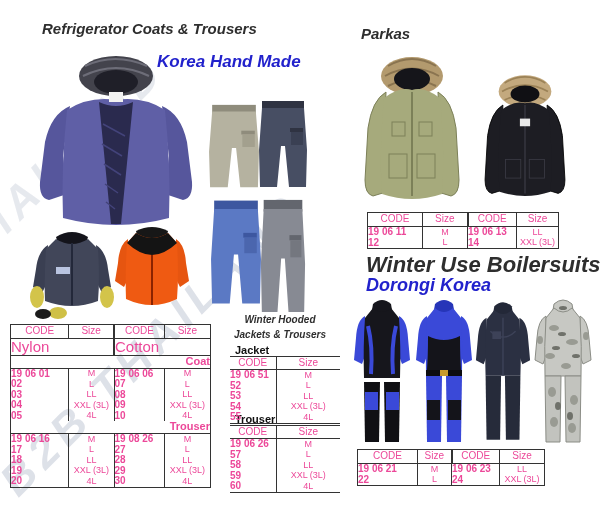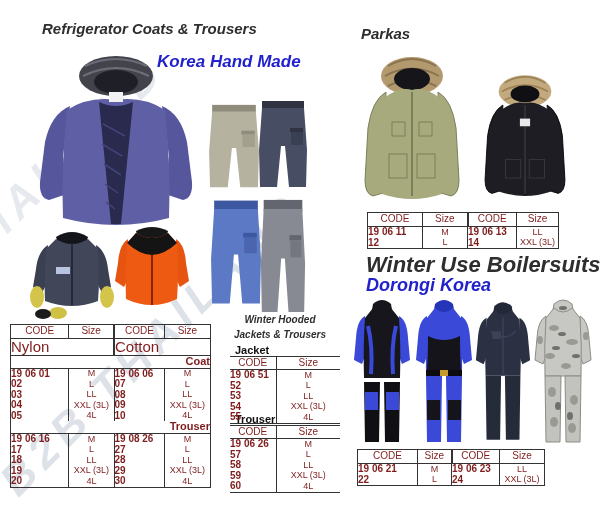--- a/index.html
+++ b/index.html
@@ -26,21 +26,21 @@
   #t-dorongi{left:366px;top:275px;font-size:18px;}
   .sub-h{position:absolute;font-weight:bold;font-size:11px;color:#111;}
   #h-jacket{left:235px;top:344px;}
   #h-trouser2{left:235px;top:413px;}
 
   
   .img{position:absolute;z-index:1;}
 
   
   table.cat{position:absolute;border-collapse:collapse;table-layout:fixed;z-index:2;
-            color:#7f1d1d;padding-left:12px;}
+            color:#ec4899;padding-left:12px;}
   table.cat td{overflow:hidden;white-space:nowrap;padding:0;line-height:1.05;}
   
   table.framed{border:1.5px solid #333;}
   table.framed td{border-left:1px solid #333;}
   table.framed td:first-child{border-left:none;}
   table.framed td.msep{border-left:2px solid #333;}
   table.framed tr.hdr td{border-bottom:1px solid #333;border-top:1px solid #333;
        font-size:10px;text-align:center;height:13px;}
   table.framed tr.hdr{height:13px;}
   .big-table{left:10px;top:324px;width:201px;}

